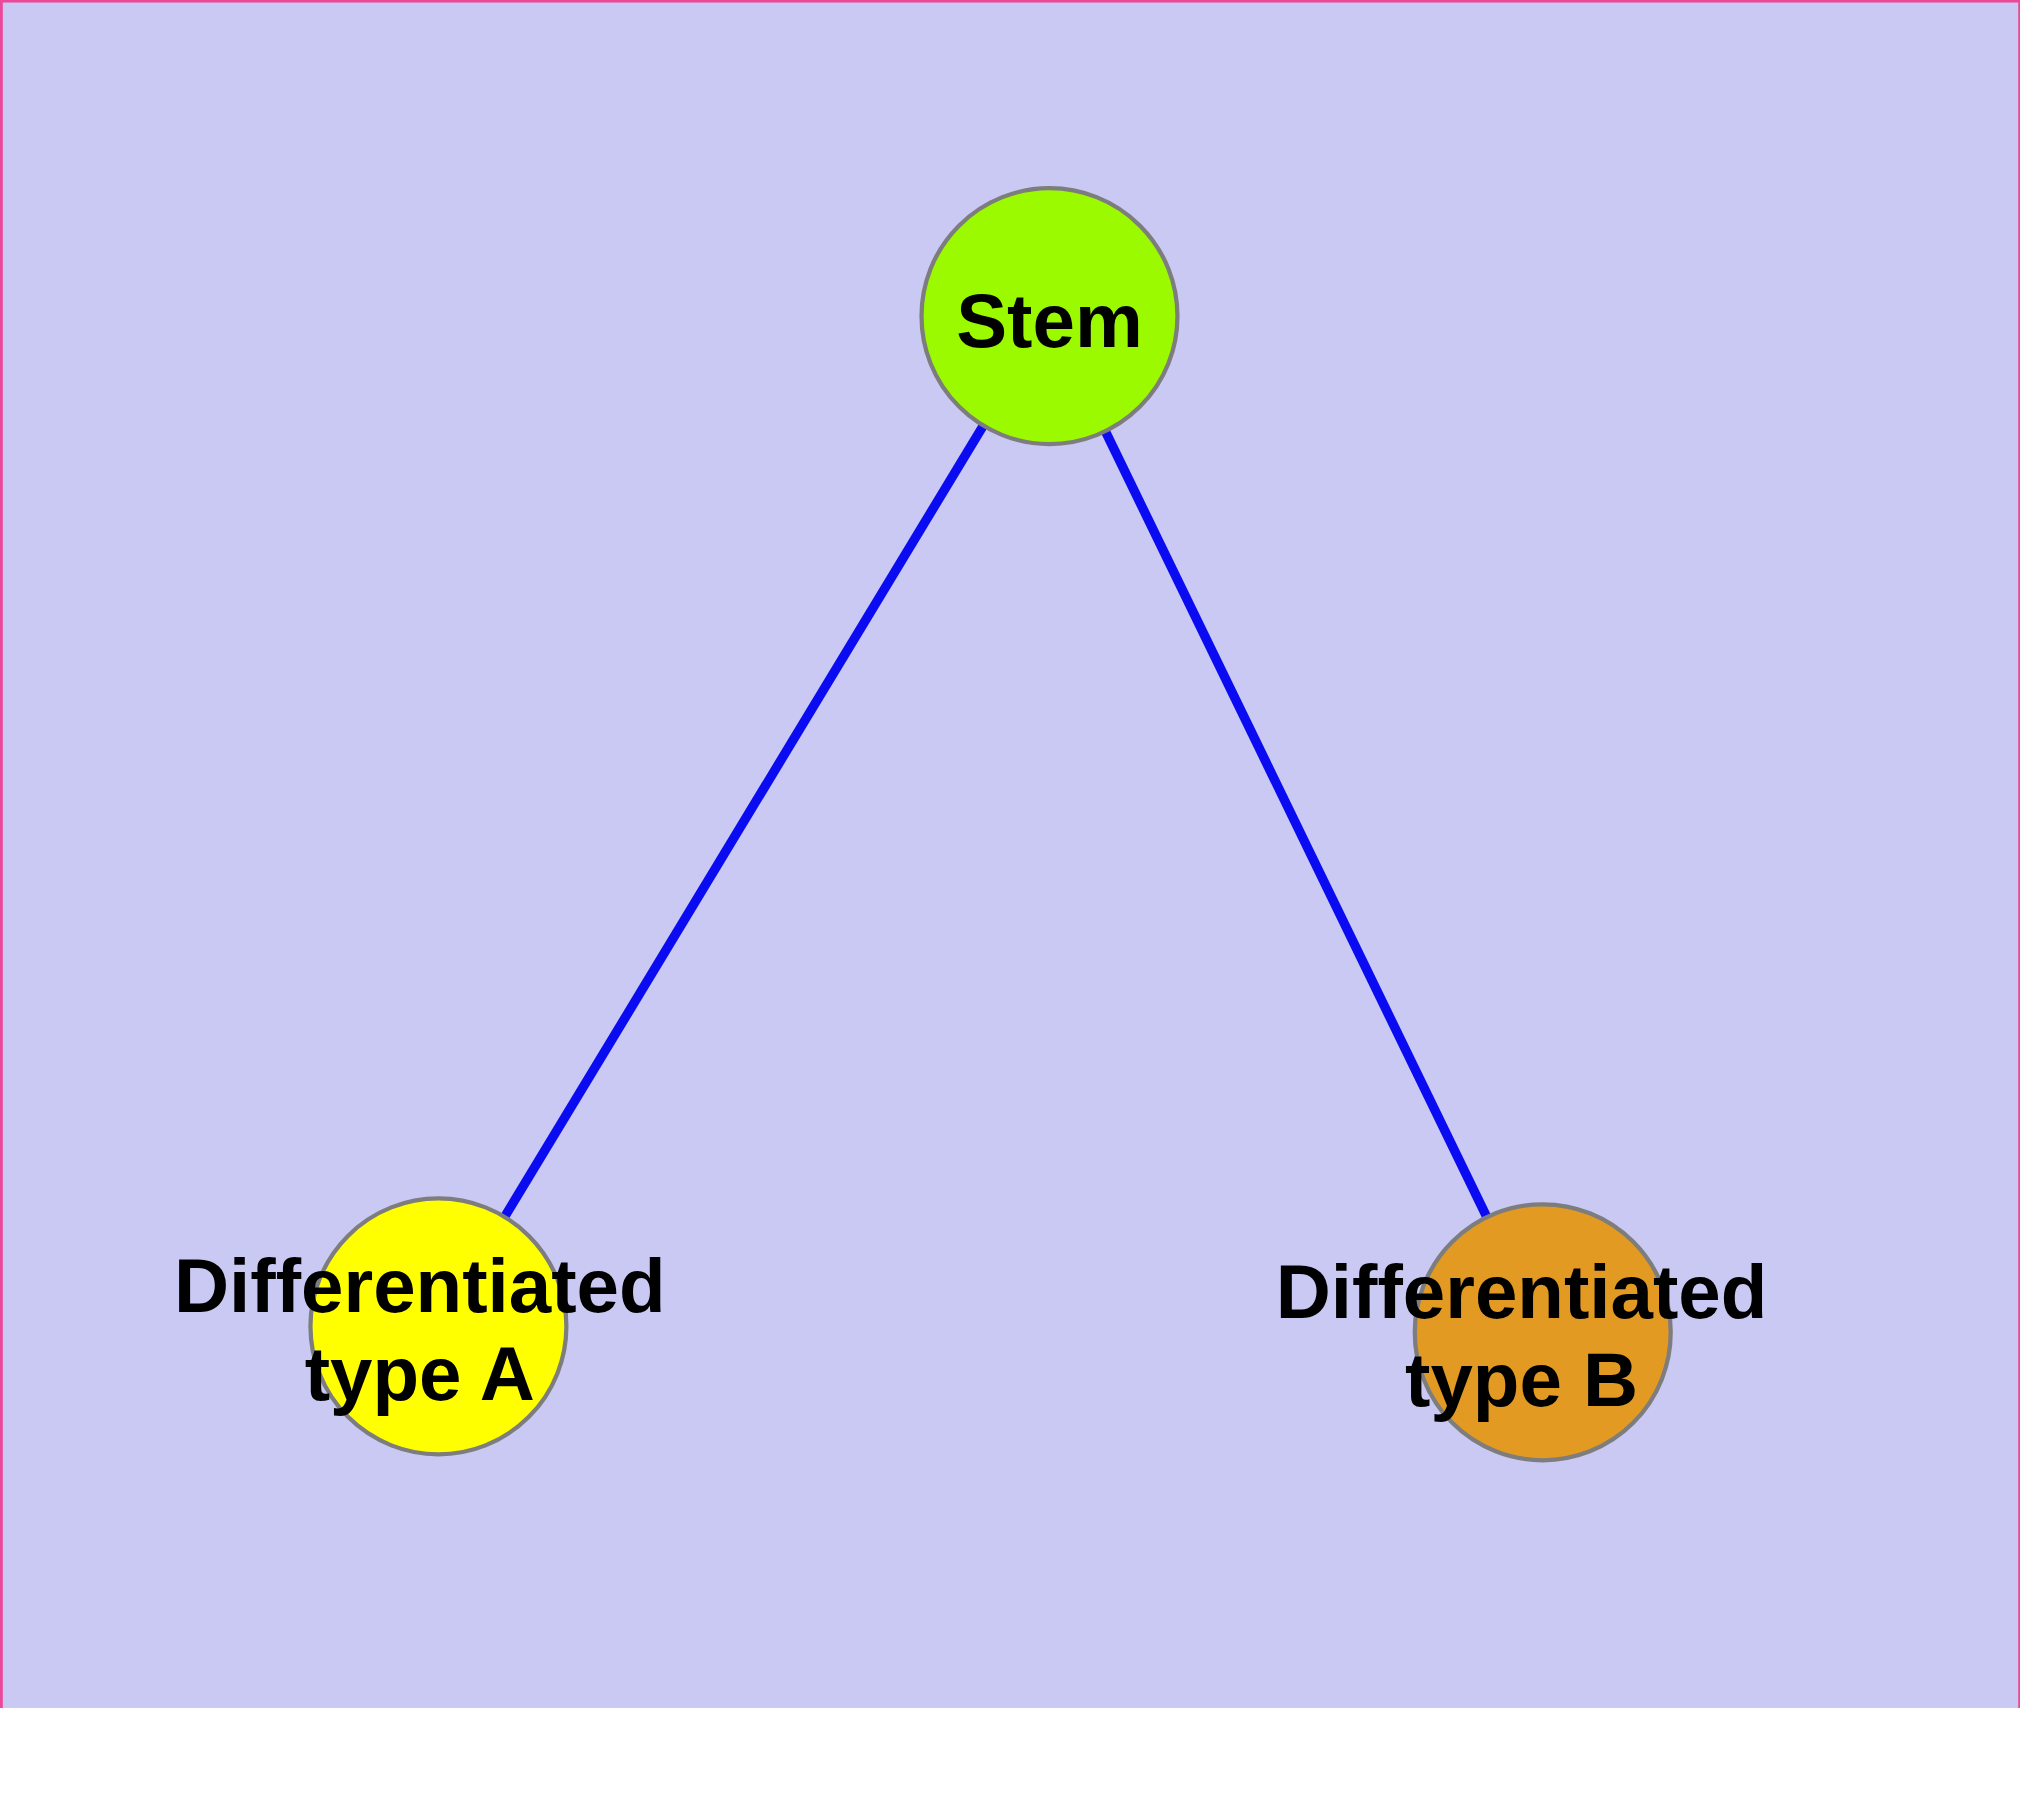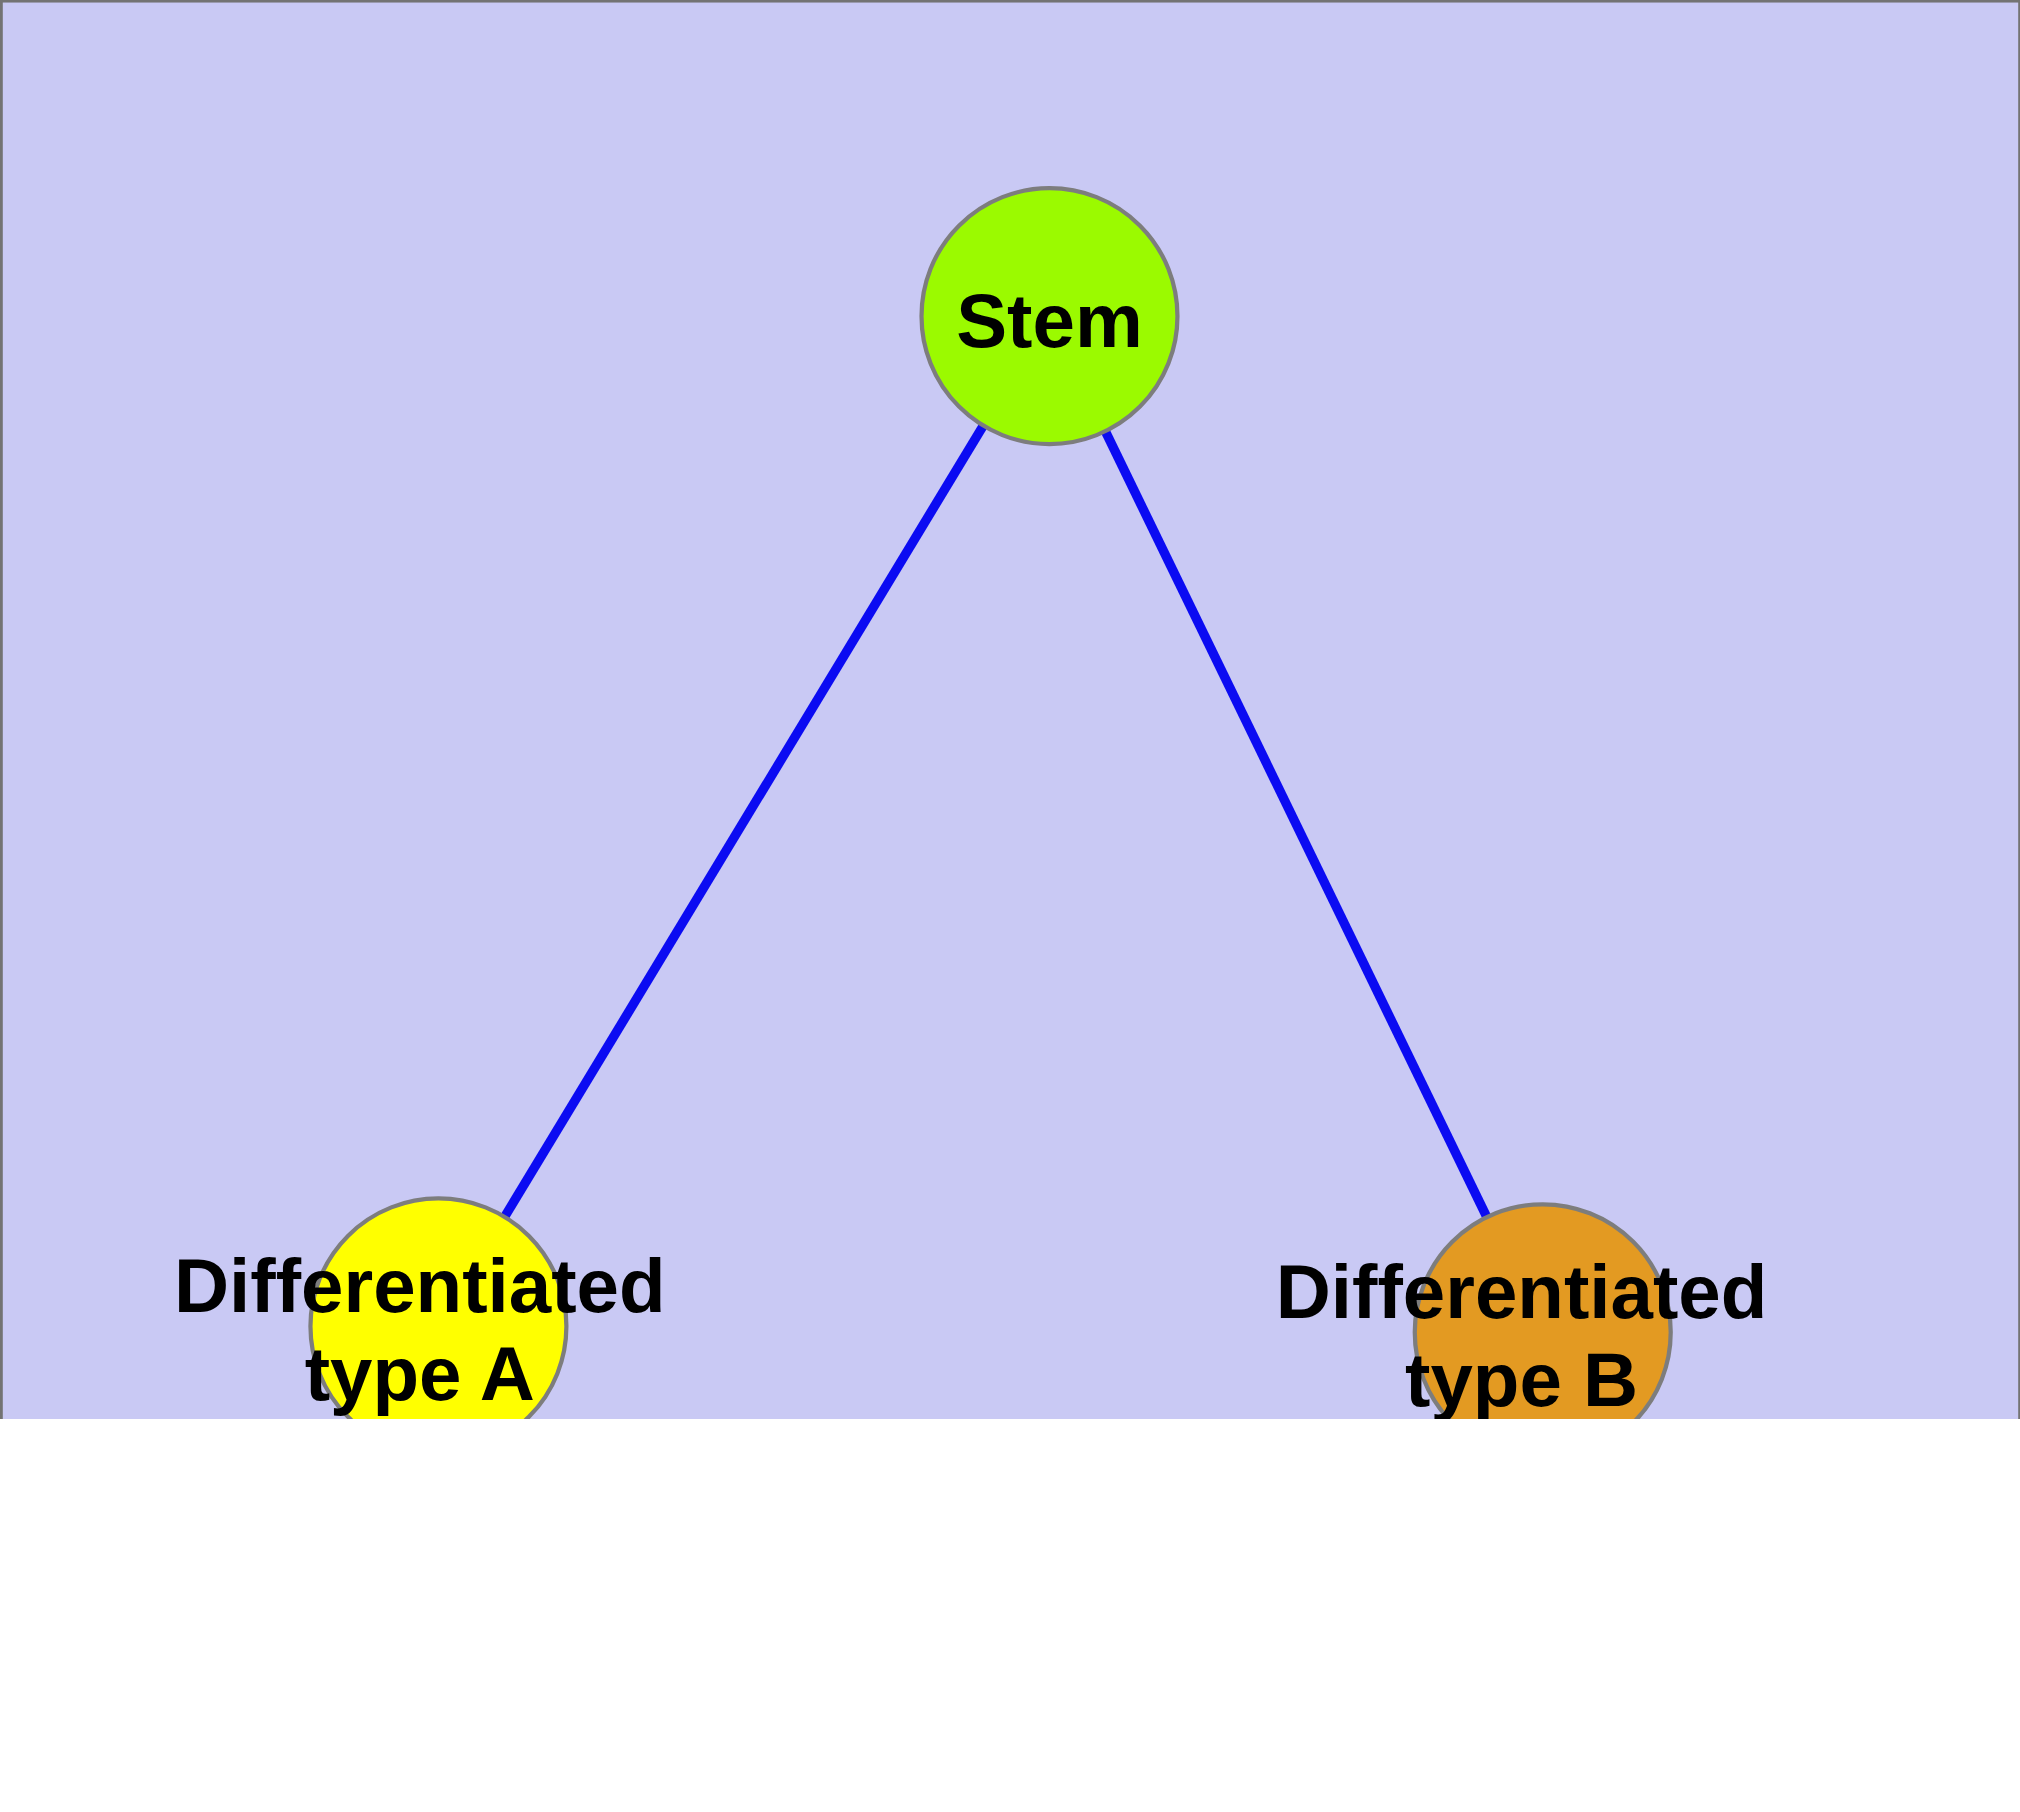--- a/index.html
+++ b/index.html
@@ -3,22 +3,22 @@
 <meta charset="utf-8">
 <style>
   html, body {
     margin: 0;
     padding: 0;
     background: #ffffff;
   }
   .canvas {
     position: relative;
     width: 2021px;
-    height: 1419px;
-    background: #737373;
+    height: 1708px;
+    background: #ec4899;
     overflow: hidden;
   }
   svg.diagram {
     position: absolute;
     left: 0;
     top: 0;
     display: block;
   }
   .edge-line {
     stroke-width: 11;

